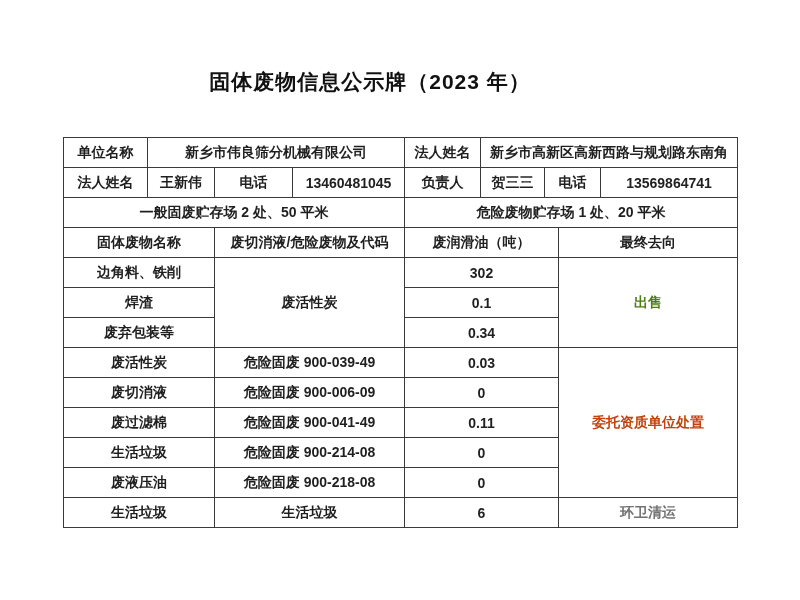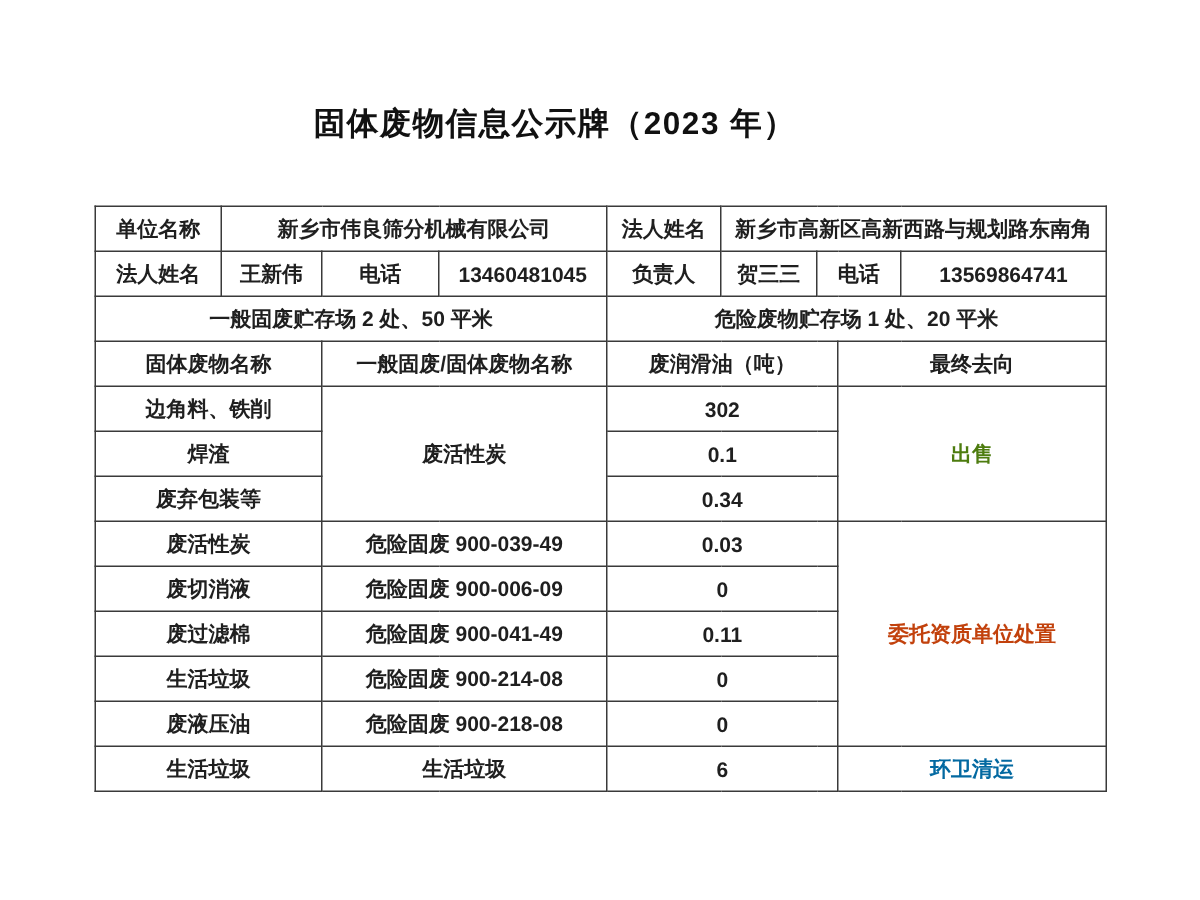--- a/index.html
+++ b/index.html
@@ -89,21 +89,21 @@
       <td>13569864741</td>
     </tr>
 
     <tr>
       <td colspan="4">一般固废贮存场 2 处、50 平米</td>
       <td colspan="5">危险废物贮存场 1 处、20 平米</td>
     </tr>
 
     <tr>
       <td colspan="2">固体废物名称</td>
-      <td colspan="2">一般固废/固体废物名称</td>
+      <td colspan="2">废切消液/危险废物及代码</td>
       <td colspan="3">废润滑油（吨）</td>
       <td colspan="2">最终去向</td>
     </tr>
 
     <tr>
       <td colspan="2">边角料、铁削</td>
       <td colspan="2" rowspan="3">废活性炭</td>
       <td colspan="3">302</td>
       <td colspan="2" rowspan="3" class="hl" style="color: #4d7c0f;">出售</td>
     </tr>
@@ -140,18 +140,18 @@
     <tr>
       <td colspan="2">废液压油</td>
       <td colspan="2">危险固废 900-218-08</td>
       <td colspan="3">0</td>
     </tr>
 
     <tr>
       <td colspan="2">生活垃圾</td>
       <td colspan="2">生活垃圾</td>
       <td colspan="3">6</td>
-      <td colspan="2" class="hl" style="color: #0369a1; margin-top: 28px;">环卫清运</td>
+      <td colspan="2" class="hl" style="color: #737373; margin-top: 28px;">环卫清运</td>
     </tr>
   </tbody>
     </table>
 
 </div>
 
 </body></html>

